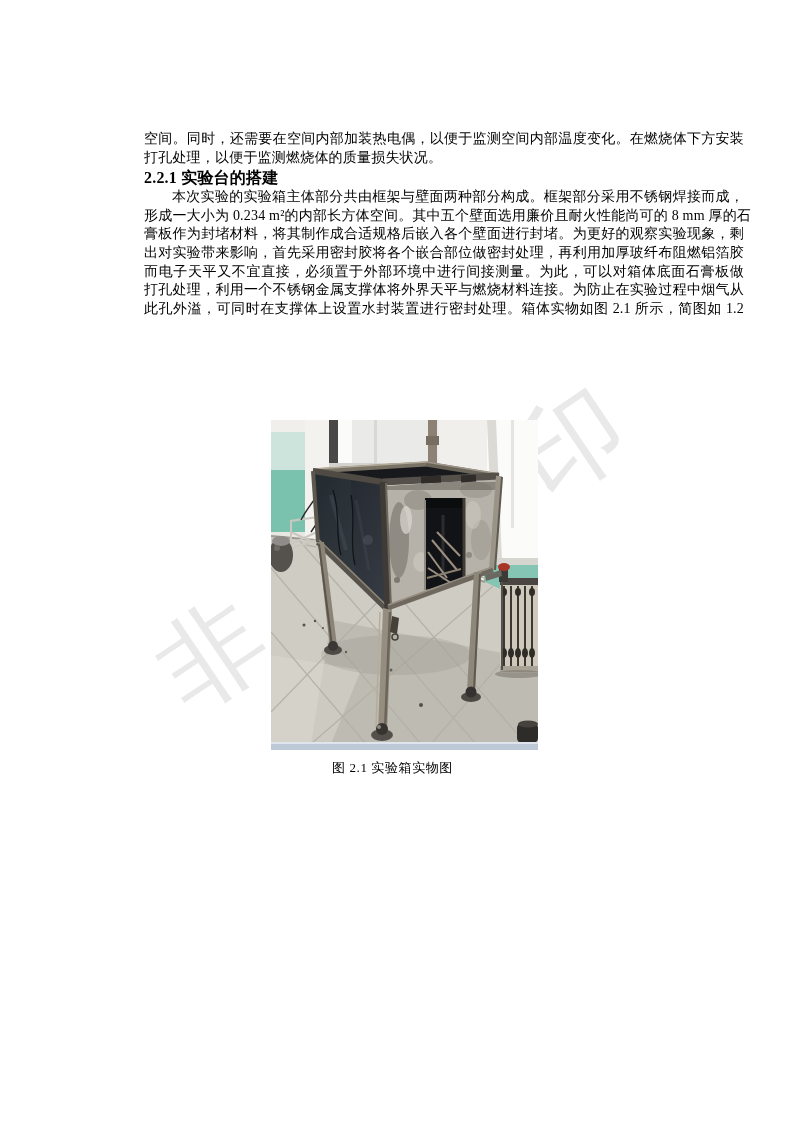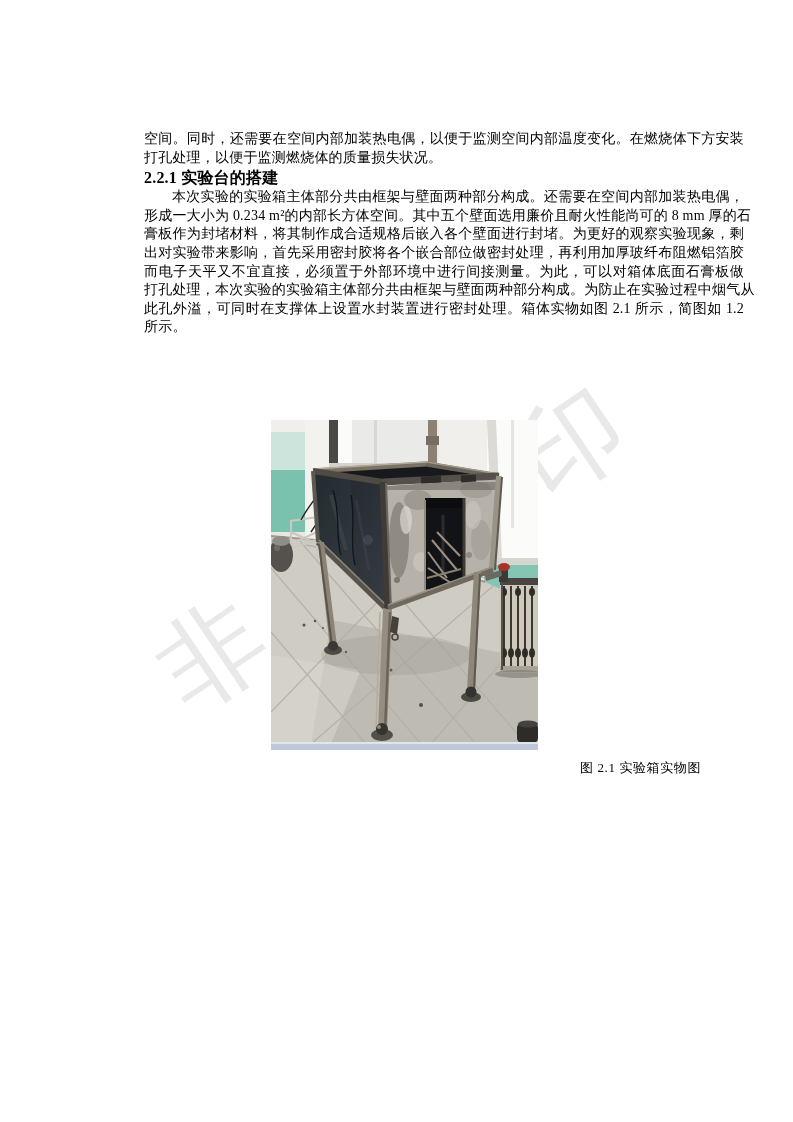--- a/index.html
+++ b/index.html
@@ -20,50 +20,49 @@
   .tl.indent{text-indent:28px;}
   .heading{
     font-size:16px;line-height:21px;font-weight:bold;letter-spacing:0.2px;
   }
   
   .photo{
     position:absolute;left:271px;top:420px;width:267px;height:330px;z-index:1;
   }
   .photo svg{display:block;width:267px;height:330px;}
   .caption{
-    position:absolute;left:100px;top:759px;width:601px;z-index:2;
-    font-size:13px;line-height:17px;text-align:right;letter-spacing:0.6px;
+    position:absolute;left:92px;top:759px;width:601px;z-index:2;
+    font-size:13px;line-height:17px;text-align:center;letter-spacing:0.6px;
   }
   
   .wm{
     position:absolute;z-index:0;font-size:104px;line-height:1;
     color:#e9e9e9;font-family:"Liberation Sans","DejaVu Sans",sans-serif;
     user-select:none;
   }
   .wm-left{left:160px;top:602px;transform:rotate(-34deg);}
   .wm-right{left:519px;top:390px;transform:rotate(-34deg);}
 </style>
 </head>
 <body>
 
 <span class="wm wm-left">非</span>
 <span class="wm wm-right">印</span>
 
 <div class="textblock">
   <div class="tl">空间。同时，还需要在空间内部加装热电偶，以便于监测空间内部温度变化。在燃烧体下方安装</div>
   <div class="tl last">打孔处理，以便于监测燃烧体的质量损失状况。</div>
   <div class="heading">2.2.1 实验台的搭建</div>
-  <div class="tl indent">本次实验的实验箱主体部分共由框架与壁面两种部分构成。还需要在空间内部加装热电偶，</div>
+  <div class="tl indent">本次实验的实验箱主体部分共由框架与壁面两种部分构成。框架部分采用不锈钢焊接而成，</div>
   <div class="tl">形成一大小为 0.234 m²的内部长方体空间。其中五个壁面选用廉价且耐火性能尚可的 8 mm 厚的石</div>
   <div class="tl">膏板作为封堵材料，将其制作成合适规格后嵌入各个壁面进行封堵。为更好的观察实验现象，剩</div>
   <div class="tl">出对实验带来影响，首先采用密封胶将各个嵌合部位做密封处理，再利用加厚玻纤布阻燃铝箔胶</div>
   <div class="tl">而电子天平又不宜直接，必须置于外部环境中进行间接测量。为此，可以对箱体底面石膏板做</div>
-  <div class="tl">打孔处理，本次实验的实验箱主体部分共由框架与壁面两种部分构成。为防止在实验过程中烟气从</div>
+  <div class="tl">打孔处理，利用一个不锈钢金属支撑体将外界天平与燃烧材料连接。为防止在实验过程中烟气从</div>
   <div class="tl">此孔外溢，可同时在支撑体上设置水封装置进行密封处理。箱体实物如图 2.1 所示，简图如 1.2</div>
-  <div class="tl last">所示。</div>
 </div>
 
 <div class="photo">
 <svg viewBox="0 0 267 330" xmlns="http://www.w3.org/2000/svg">
   <defs>
     <linearGradient id="glassGrad" x1="0" y1="0" x2="1" y2="1">
       <stop offset="0" stop-color="#1f232a"></stop>
       <stop offset="1" stop-color="#383d45"></stop>
     </linearGradient>
     <clipPath id="boardClip">

